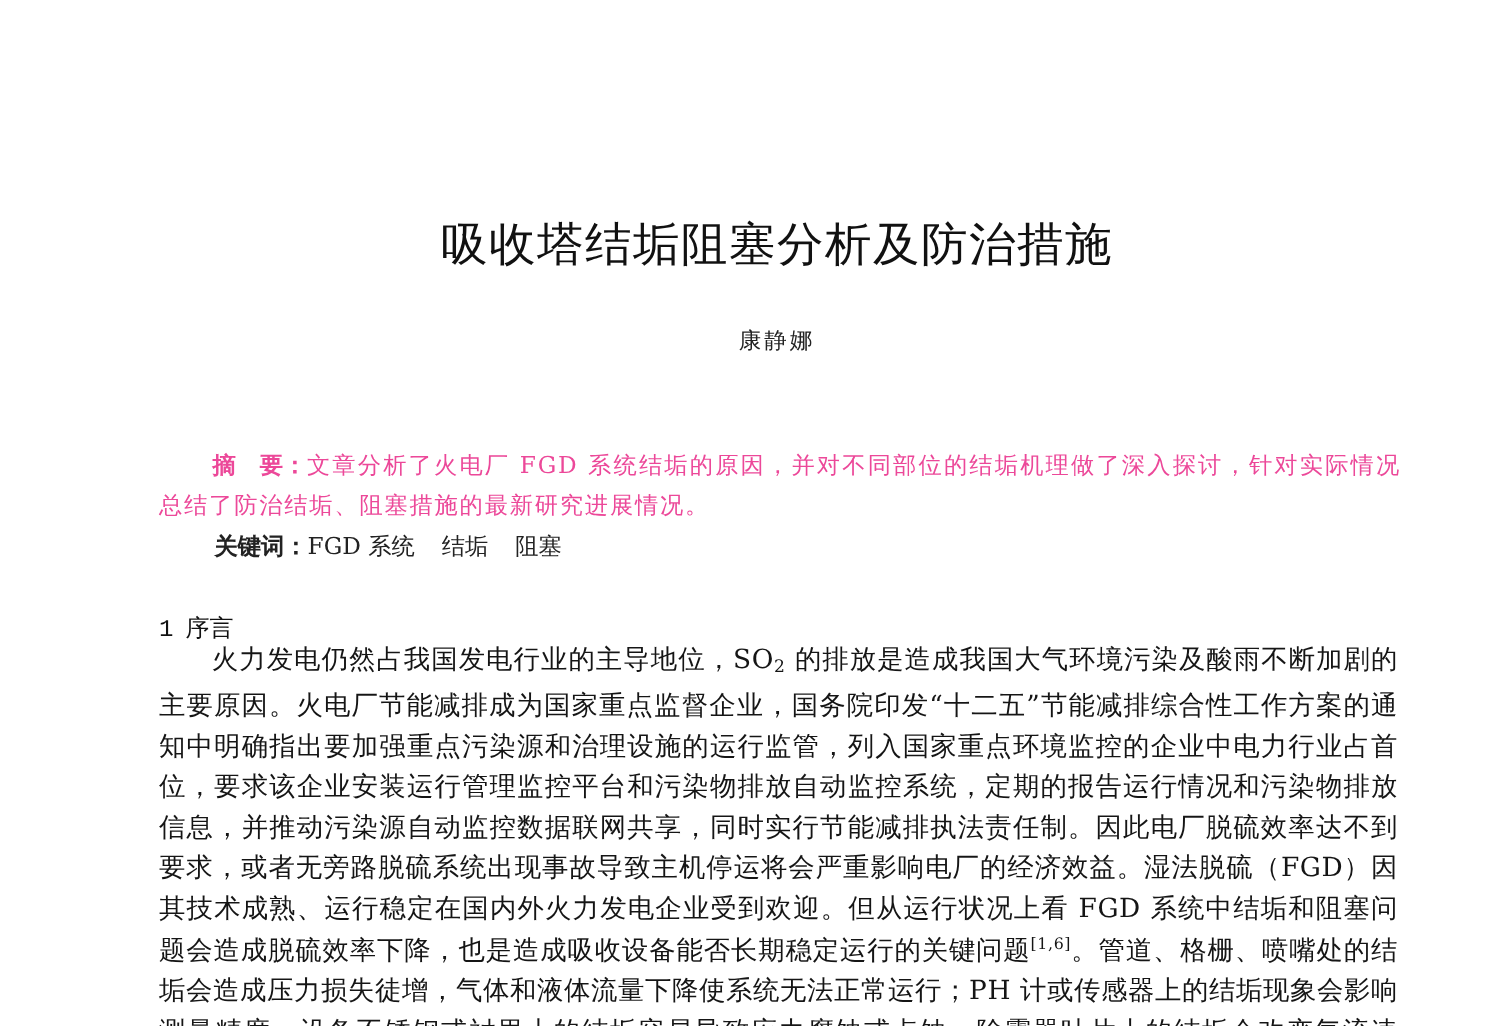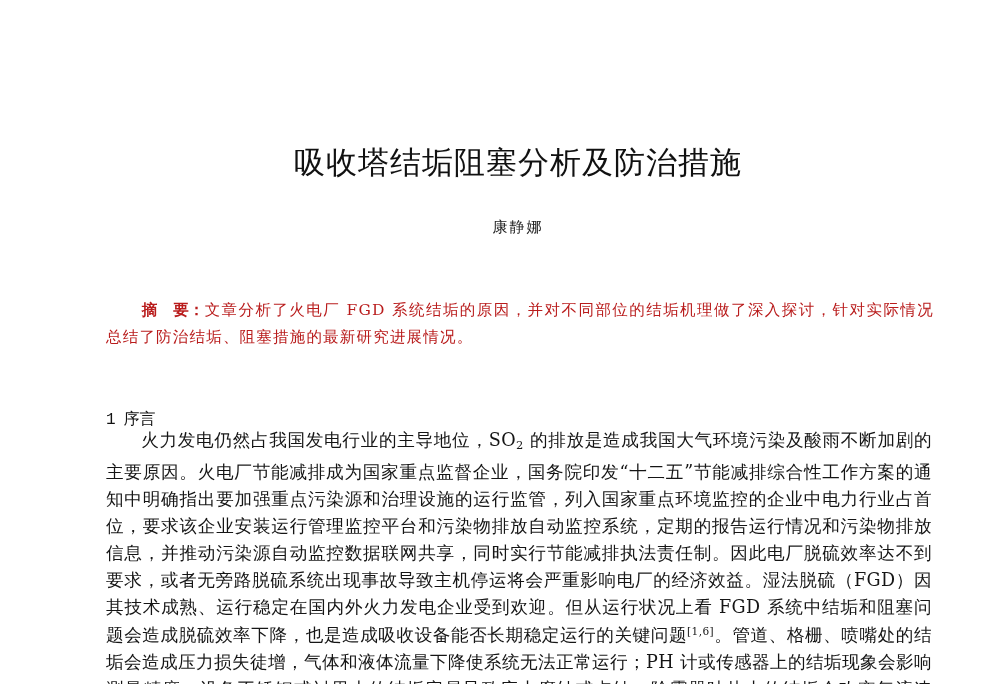--- a/index.html
+++ b/index.html
@@ -55,21 +55,21 @@
       color: #222;
     }
     .abstract {
       position: absolute;
       top: 297px;
       left: 88px;
       width: 828px;
       font-size: 15.5px;
       line-height: 27px;
       letter-spacing: 1.2px;
-      color: #b91c1c;
+      color: #ec4899;
       text-indent: 2.3em;
       text-align: justify;
       margin: 0;
     }
     .label-bold {
       font-family: "DejaVu Sans", "Liberation Sans", sans-serif;
       font-weight: bold;
       letter-spacing: 0;
     }
     .keywords {
@@ -119,18 +119,19 @@
 
 <div class="page">
 
   <h1 class="title">吸收塔结垢阻塞分析及防治措施</h1>
 
   <div class="author">康静娜</div>
 
 
   <p class="abstract"><span class="label-bold">摘　要：</span><span>文章分析了火电厂 FGD 系统结垢的原因，并对不同部位的结垢机理做了深入探讨，针对实际情况总结了防治结垢、阻塞措施的最新研究进展情况。</span></p>
 
+  <p class="keywords"><span class="label-bold">关键词：</span><span class="kw">FGD 系统</span><span class="kw">结垢</span><span class="kw">阻塞</span></p>
 
   <h2 class="section-heading"><span class="num">1</span><span>序言</span></h2>
 
   <p class="body-text"><span>火力发电仍然占我国发电行业的主导地位，SO</span><sub>2</sub><span> 的排放是造成我国大气环境污染及酸雨不断加剧的主要原因。火电厂节能减排成为国家重点监督企业，国务院印发“十二五”节能减排综合性工作方案的通知中明确指出要加强重点污染源和治理设施的运行监管，列入国家重点环境监控的企业中电力行业占首位，要求该企业安装运行管理监控平台和污染物排放自动监控系统，定期的报告运行情况和污染物排放信息，并推动污染源自动监控数据联网共享，同时实行节能减排执法责任制。因此电厂脱硫效率达不到要求，或者无旁路脱硫系统出现事故导致主机停运将会严重影响电厂的经济效益。湿法脱硫（FGD）因其技术成熟、运行稳定在国内外火力发电企业受到欢迎。但从运行状况上看 FGD 系统中结垢和阻塞问题会造成脱硫效率下降，也是造成吸收设备能否长期稳定运行的关键问题</span><sup>[1,6]</sup><span>。管道、格栅、喷嘴处的结垢会造成压力损失徒增，气体和液体流量下降使系统无法正常运行；PH 计或传感器上的结垢现象会影响测量精度；设备不锈钢或衬里上的结垢容易导致应力腐蚀或点蚀，除雾器叶片上的结垢会改变气流速度，影响气流的均匀分</span></p>
 
 </div>
 
 </body></html>

